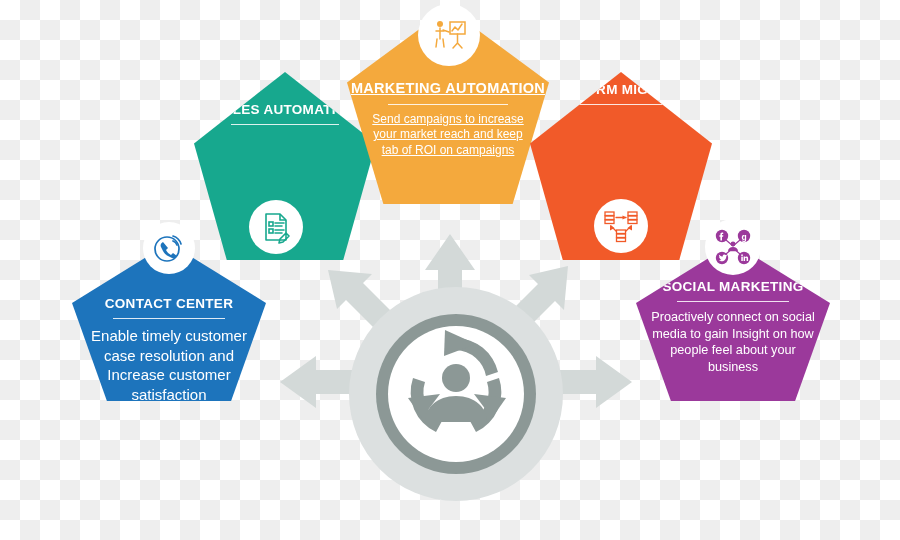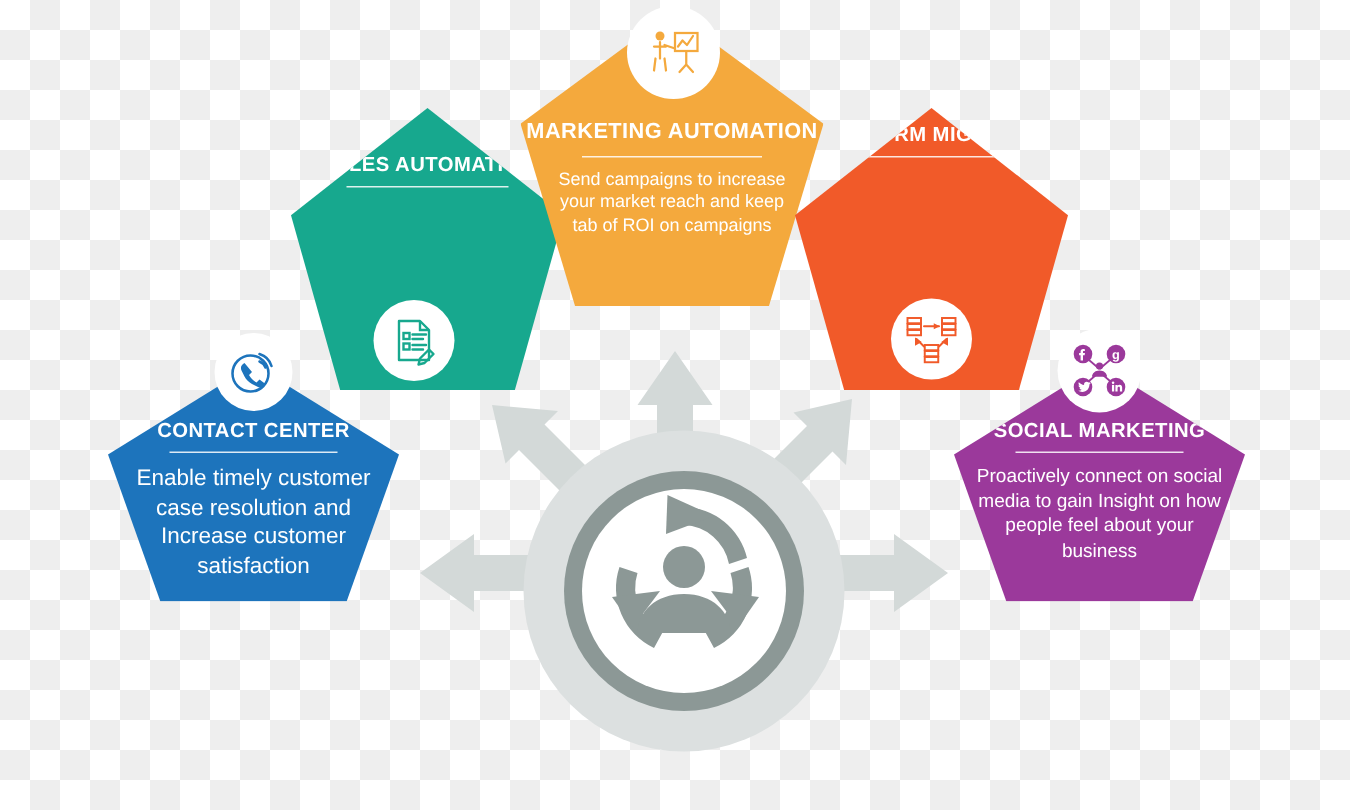--- a/index.html
+++ b/index.html
@@ -81,21 +81,21 @@
     z-index: 6;
     box-sizing: border-box;
   }
   .badge svg { display: block; }
 
   
   
   #pent-marketing {
     left: 347px; top: 8px; width: 202px; height: 196px;
   }
-  #pent-marketing .pent-inner { top: 72px; }
+  #pent-marketing .pent-inner { top: 72px; text-decoration: underline; }
   #pent-marketing .p-title { font-size: 14.5px; }
   #pent-marketing .p-rule { width: 120px; }
   #pent-marketing .p-desc { font-size: 12px; padding: 0 24px; }
   #badge-marketing { left: 418px; top: 4px; width: 62px; height: 62px; }
 
   
   #pent-sales {
     left: 194px; top: 72px; width: 182px; height: 188px;
   }
   #pent-sales .pent-inner { top: 30px; }
@@ -112,21 +112,21 @@
   #pent-platform .p-title { font-size: 13.5px; }
   #pent-platform .p-rule { width: 108px; }
   #pent-platform .p-desc { font-size: 12.7px; padding: 0 15px; }
   #badge-platform { left: 594px; top: 199px; width: 54px; height: 54px; }
 
   
   #pent-contact {
     left: 72px; top: 243px; width: 194px; height: 158px;
   }
   #pent-contact .pent-inner { top: 36px; }
-  #pent-contact .p-title { font-size: 13.5px; }
+  #pent-contact .p-title { font-size: 13.5px; margin-top: 17px; }
   #pent-contact .p-rule { width: 112px; }
   #pent-contact .p-desc { font-size: 15px; padding: 0 12px; }
   #badge-contact { left: 143px; top: 222px; width: 52px; height: 52px; }
 
   
   #pent-social {
     left: 636px; top: 243px; width: 194px; height: 158px;
   }
   #pent-social .pent-inner { top: 36px; }
   #pent-social .p-title { font-size: 13.5px; }

